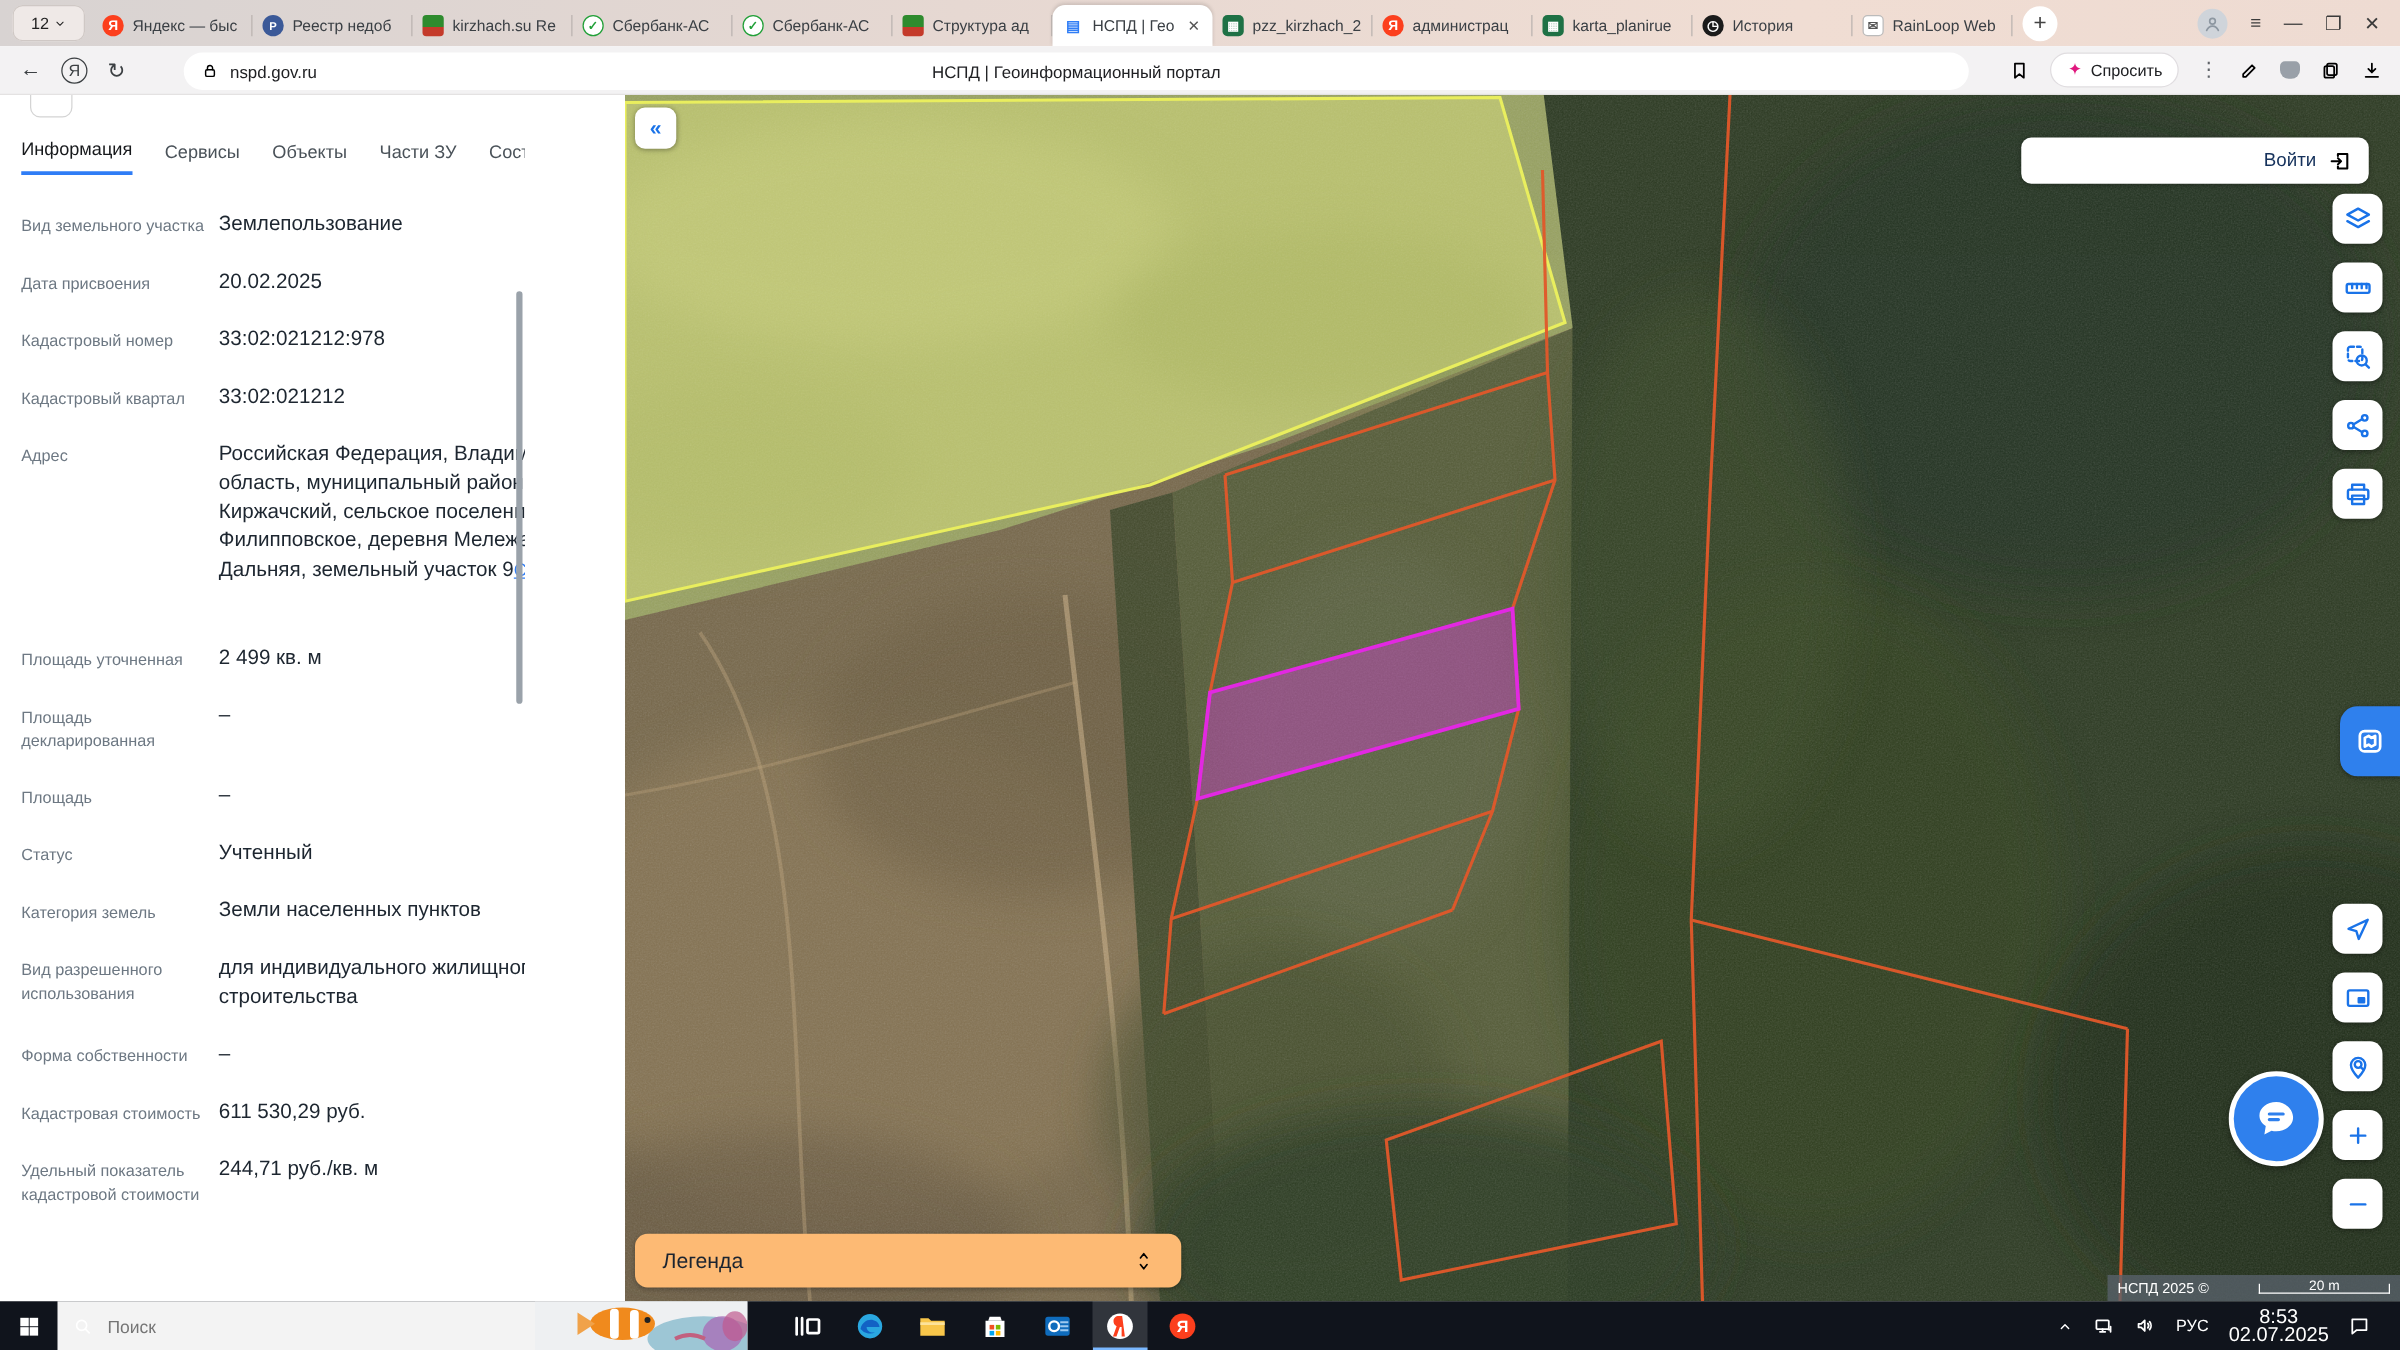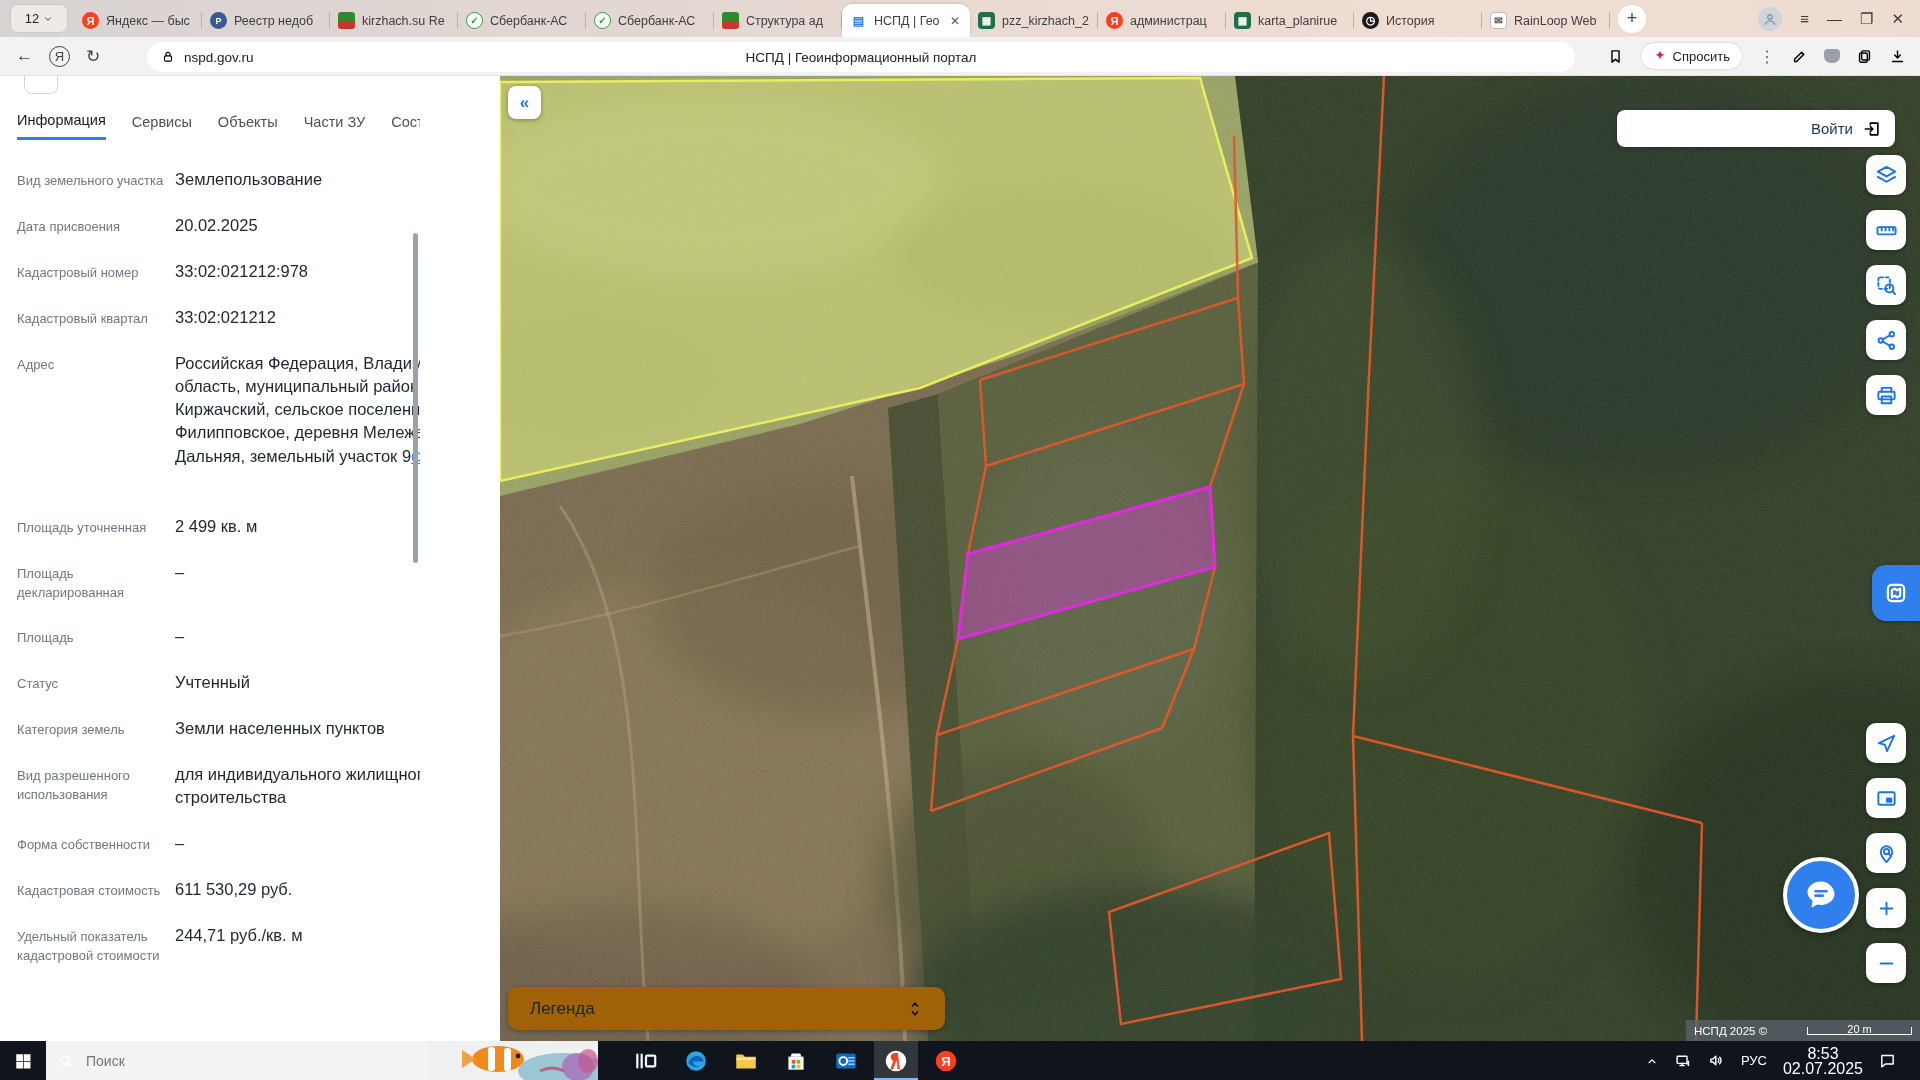--- a/index.html
+++ b/index.html
@@ -68,21 +68,21 @@
   .mapbtn svg{width:23px;height:23px;}
   .collapse{left:8px;top:10px;width:33px;height:33px;font-size:17px;font-weight:bold;border-radius:8px;}
   .login{position:absolute;left:1117px;top:34px;width:278px;height:37px;background:#fff;border-radius:8px;
     box-shadow:0 1px 4px rgba(0,0,0,.3);display:flex;align-items:center;justify-content:flex-end;gap:9px;padding:0 13px;}
   .login .t{font-size:15px;color:#16325c;}
   .widgetblue{position:absolute;left:1372px;top:489px;width:48px;height:56px;background:#2f80ed;
     border-radius:14px 0 0 14px;display:flex;align-items:center;justify-content:center;color:#fff;
     box-shadow:0 1px 4px rgba(0,0,0,.35);}
   .fab{position:absolute;left:1283px;top:781px;width:76px;height:76px;border-radius:50%;background:#2f80ed;
     border:4px solid #fff;box-shadow:0 2px 6px rgba(0,0,0,.35);display:flex;align-items:center;justify-content:center;}
-  .legend{position:absolute;left:8px;top:911px;width:437px;height:43px;background:#a16207;border-radius:10px;
+  .legend{position:absolute;left:8px;top:911px;width:437px;height:43px;background:#fdba74;border-radius:10px;
     box-shadow:0 1px 4px rgba(0,0,0,.3);display:flex;align-items:center;padding:0 22px;}
   .legend .t{font-size:17px;color:#1b2430;flex:1;}
   .attrib{position:absolute;left:1186px;top:944px;width:234px;height:21px;background:rgba(88,98,108,.78);
     display:flex;align-items:center;color:#fff;font-size:11.5px;padding:0 8px;gap:10px;}
   .scalewrap{margin-left:auto;display:flex;align-items:flex-end;gap:0;}
   .scalebar{width:105px;border-bottom:1.5px solid #fff;border-left:1.5px solid #fff;border-right:1.5px solid #fff;
     height:8px;text-align:center;font-size:11px;line-height:5px;}
   
   .taskbar{position:absolute;left:0;top:1041px;width:1920px;height:39px;background:#10141c;
     display:flex;align-items:center;color:#fff;}

